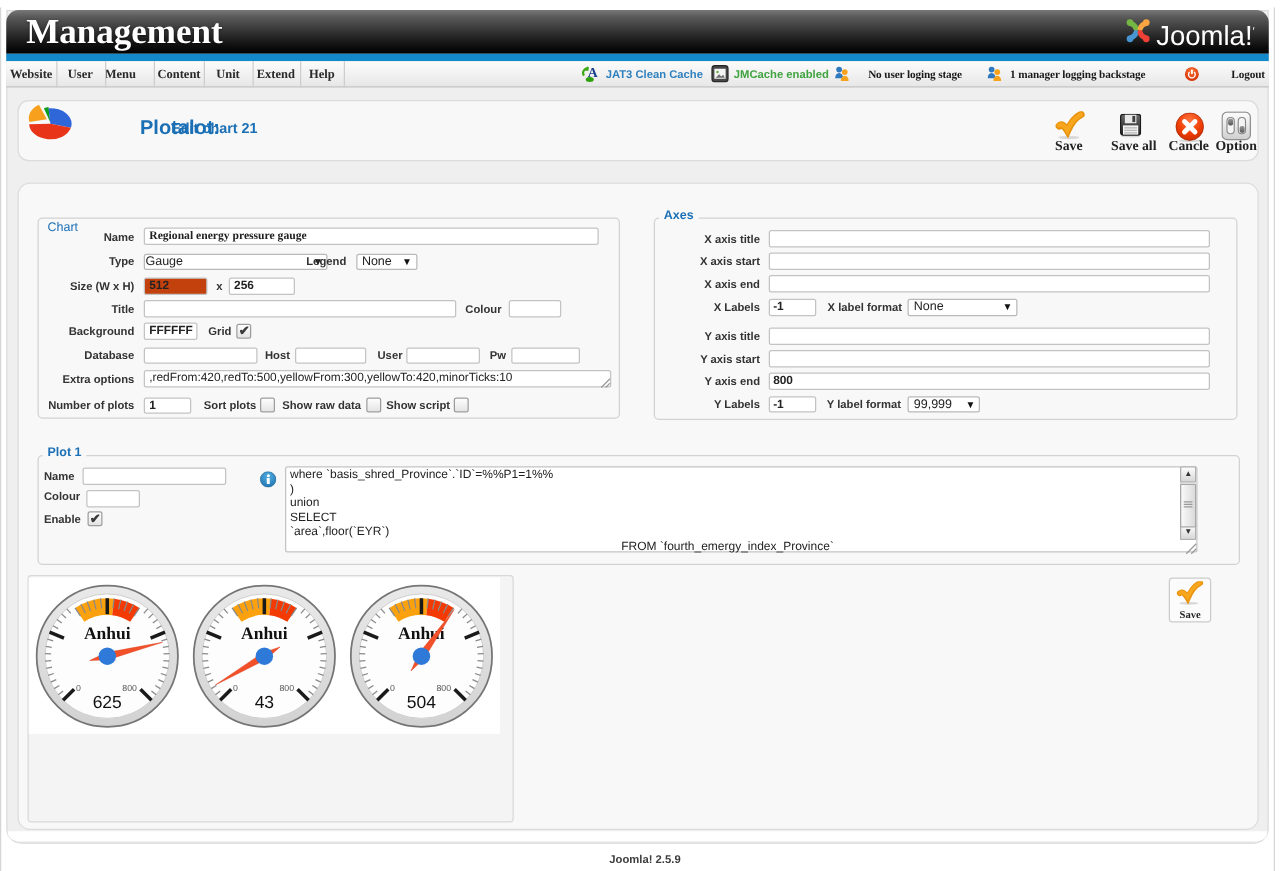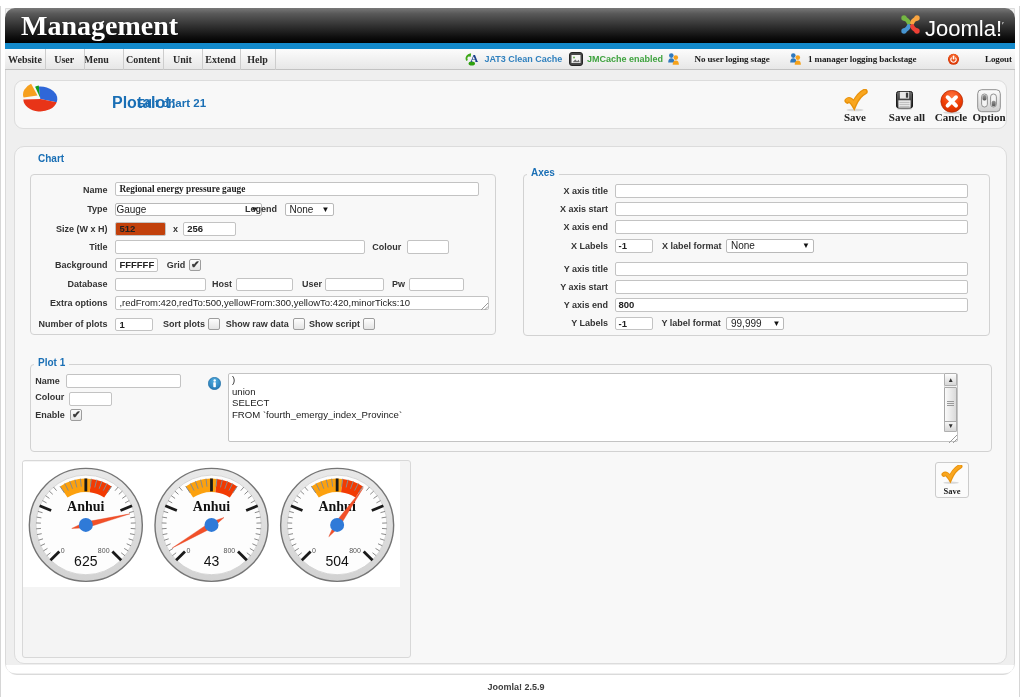--- a/index.html
+++ b/index.html
@@ -139,21 +139,21 @@
 <defs>
       <linearGradient id="kg" x1="0" y1="0" x2="0" y2="1">
         <stop offset="0" stop-color="#9a9a9a"></stop>
         <stop offset="1" stop-color="#565656"></stop>
       </linearGradient>
     </defs>
 </svg>
 <div style="position:absolute;left:969px;top:110.5px;width:40px;height:13px;line-height:13px;text-align:center;font-family:'Liberation Serif',serif;font-weight:bold;font-size:11px;color:#222;">Option</div>
 <div style="position:absolute;left:14px;top:145.7px;width:993px;height:518.6px;background:#f8f8f8;border:1px solid #dcdcdc;border-radius:10px;"></div>
 <div style="position:absolute;left:30.0px;top:173.5px;width:466.0px;height:161.5px;border:1px solid #d2d2d2;border-radius:4px;"></div>
-<div style="position:absolute;left:34.0px;top:153px;height:12px;line-height:12px;font-size:10px;font-weight:bold;color:#1a6fb5;background:#f8f8f8;padding:0 4px;">Chart</div>
+<div style="position:absolute;left:34.0px;top:177px;height:12px;line-height:12px;font-size:10px;font-weight:normal;color:#1a6fb5;background:#f8f8f8;padding:0 4px;">Chart</div>
 <div style="position:absolute;left:-52.5px;top:182.5px;width:160px;height:14px;line-height:14px;text-align:right;font-size:9.0px;font-weight:bold;color:#333;">Name</div>
 <div style="position:absolute;left:115.4px;top:182.3px;width:364.0px;height:13.5px;background:#fff;border:1px solid #c3c3c3;border-radius:2px;font-size:9.3px;font-family:'Liberation Serif',serif;font-weight:bold;color:#222;line-height:12.0px;padding-left:3px;overflow:hidden;white-space:nowrap;">Regional energy pressure gauge</div>
 <div style="position:absolute;left:-52.5px;top:202.3px;width:160px;height:14px;line-height:14px;text-align:right;font-size:9.0px;font-weight:bold;color:#333;">Type</div>
 <div style="position:absolute;left:115.4px;top:202.8px;width:147px;height:13.5px;background:#fff;border:1px solid #b9b9b9;border-radius:2px;font-size:10px;color:#222;line-height:12.0px;padding-left:0;">Gauge<span style="position:absolute;right:3px;top:0;font-size:8px;color:#111;line-height:12.5px;">▼</span></div>
 <div style="position:absolute;left:245.0px;top:202.3px;height:14px;line-height:14px;font-size:9.0px;font-weight:bold;color:#333;white-space:nowrap;">Legend</div>
 <div style="position:absolute;left:284.5px;top:202.8px;width:49.0px;height:13.5px;background:#fff;border:1px solid #b9b9b9;border-radius:2px;font-size:10px;color:#222;line-height:12.0px;padding-left:4px;">None<span style="position:absolute;right:3px;top:0;font-size:8px;color:#111;line-height:12.5px;">▼</span></div>
 <div style="position:absolute;left:-52.5px;top:222.0px;width:160px;height:14px;line-height:14px;text-align:right;font-size:9.0px;font-weight:bold;color:#333;">Size (W x H)</div>
 <div style="position:absolute;left:115.4px;top:222.4px;width:51.0px;height:13.5px;background:#c2410c;border:1px solid #c3c3c3;border-radius:2px;font-size:9.5px;font-family:'Liberation Sans',sans-serif;font-weight:bold;color:#222;line-height:12.0px;padding-left:3px;overflow:hidden;white-space:nowrap;">512</div>
 <div style="position:absolute;left:173.0px;top:222.0px;height:14px;line-height:14px;font-size:9.0px;font-weight:bold;color:#333;white-space:nowrap;">x</div>
 <div style="position:absolute;left:183.3px;top:222.4px;width:53.2px;height:13.5px;background:#fff;border:1px solid #c3c3c3;border-radius:2px;font-size:9.5px;font-family:'Liberation Sans',sans-serif;font-weight:bold;color:#222;line-height:12.0px;padding-left:3px;overflow:hidden;white-space:nowrap;">256</div>
@@ -227,24 +227,26 @@
         <stop offset="0" stop-color="#52aee0"></stop>
         <stop offset="1" stop-color="#1769a9"></stop>
       </radialGradient>
     </defs>
 <circle cx="6.7" cy="3.5" r="1.2" fill="#fff"></circle>
 <path d="M5.3,5.6 L7.6,5.6 L7.6,10 L5.5,10" stroke="none" fill="#fff"></path>
 <rect x="5.7" y="5.4" width="1.9" height="4.8" fill="#fff"></rect>
 </svg>
 <div style="position:absolute;left:228.4px;top:372.5px;width:729.5px;height:69px;background:#fff;border:1px solid #c3c3c3;border-radius:2px;"></div>
 <div style="position:absolute;left:232px;top:374px;width:700px;font-size:9.6px;color:#222;white-space:nowrap;overflow:hidden;">
+    <div style="height:11.6px;line-height:11.6px;">where `basis_shred_Province`.`ID`=%%P1=1%%</div>
     <div style="height:11.6px;line-height:11.6px;">)</div>
     <div style="height:11.6px;line-height:11.6px;">union</div>
     <div style="height:11.6px;line-height:11.6px;">SELECT</div>
-    <div style="height:11.6px;line-height:11.6px;">FROM `fourth_emergy_index_Province`</div>
+    <div style="height:11.6px;line-height:11.6px;">`area`,floor(`EYR`)</div>
+    <div style="height:11.6px;line-height:11.6px;text-align:center;">FROM `fourth_emergy_index_Province`</div>
   </div>
 <div style="position:absolute;left:944.2px;top:373.2px;width:13px;height:59.0px;background:#f2f2f2;border-left:1px solid #dcdcdc;"></div>
 <div style="position:absolute;left:944.2px;top:373.2px;width:13px;height:13px;background:linear-gradient(#fdfdfd,#d7d7d7);border:1px solid #b0b0b0;border-radius:1px;text-align:center;font-size:6.5px;line-height:12px;color:#333;">▲</div>
 <div style="position:absolute;left:944.2px;top:419.2px;width:13px;height:13px;background:linear-gradient(#fdfdfd,#d7d7d7);border:1px solid #b0b0b0;border-radius:1px;text-align:center;font-size:6.5px;line-height:12px;color:#333;">▼</div>
 <div style="position:absolute;left:944.2px;top:386.5px;width:13px;height:35px;background:linear-gradient(90deg,#fafafa,#dadada);border:1px solid #a8a8a8;border-radius:1px;"></div>
 <div style="position:absolute;left:947.2px;top:401px;width:7px;height:1px;background:#999;"></div>
 <div style="position:absolute;left:947.2px;top:403px;width:7px;height:1px;background:#999;"></div>
 <div style="position:absolute;left:947.2px;top:405px;width:7px;height:1px;background:#999;"></div>
 <svg width="10" height="10" viewBox="0 0 10 10" style="position:absolute;left:947.5px;top:433.5px;">
 <path d="M9,1 L1,9 M9,5 L5,9" stroke="#9a9a9a" stroke-width="1"></path>

